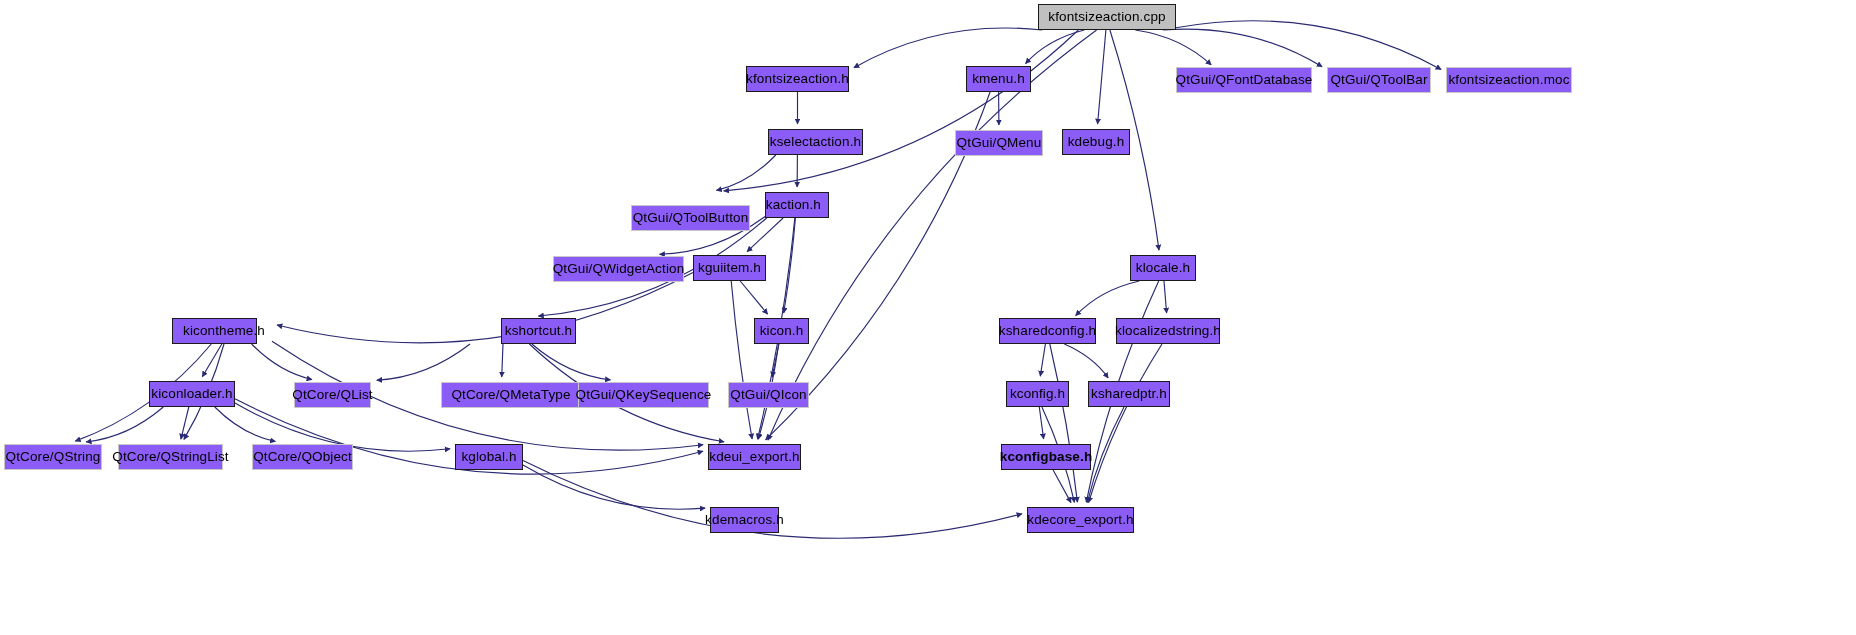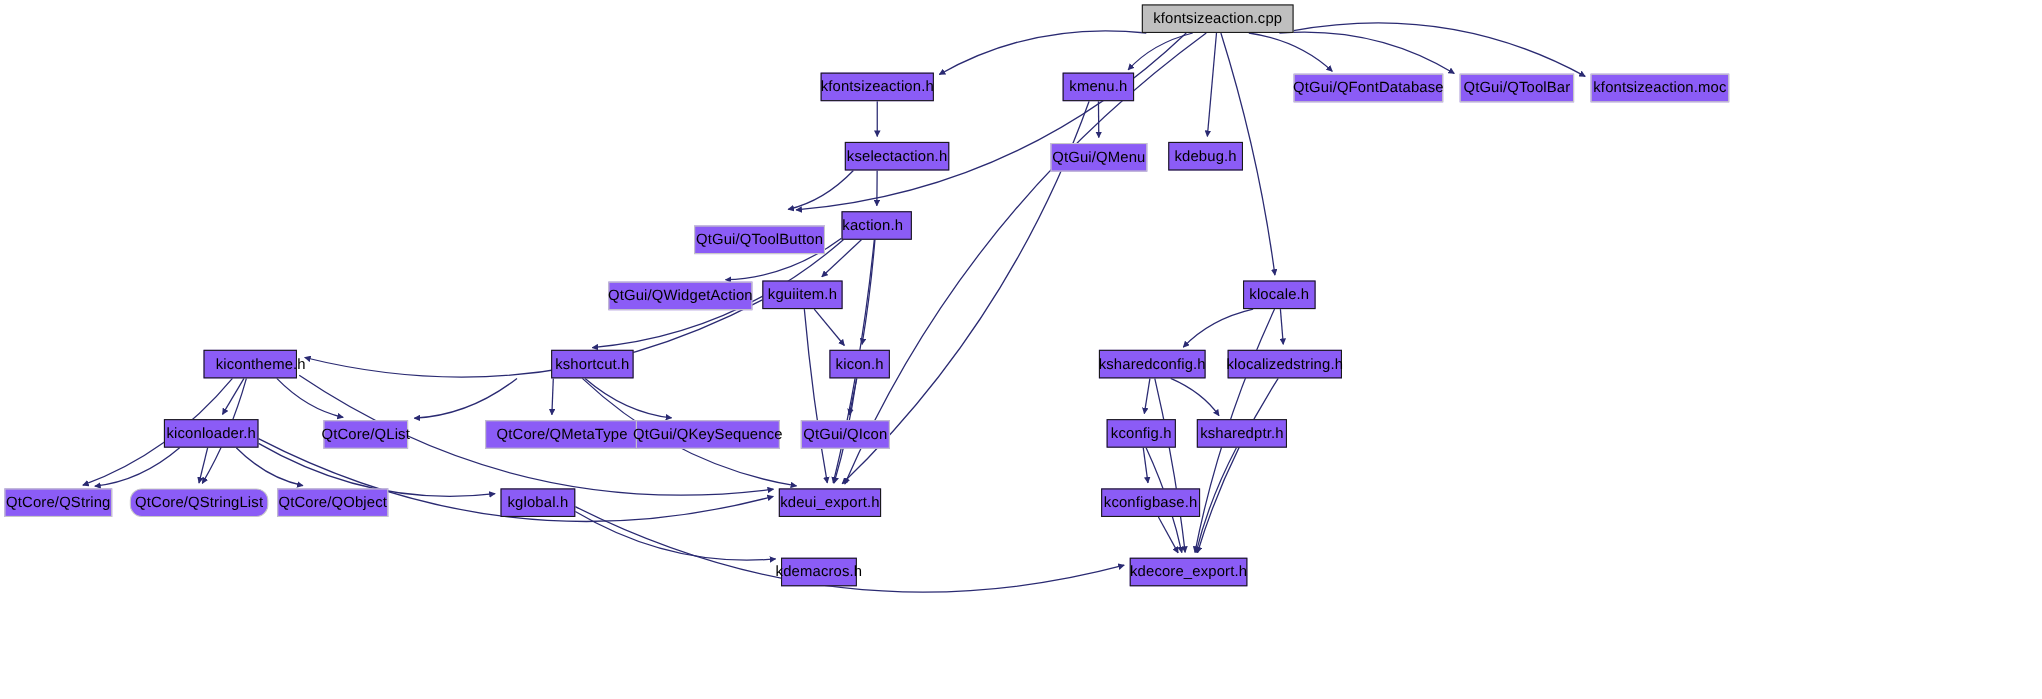--- a/index.html
+++ b/index.html
@@ -150,21 +150,21 @@
     </div>
     <div class="node external" style="left: 553px; top: 256px; width: 131px;">
       <span class="label">QtGui/QWidgetAction</span>
     </div>
     <div class="node internal" style="left: 693px; top: 255px; width: 73px;">
       <span class="label">kguiitem.h</span>
     </div>
     <div class="node internal" style="left: 1130px; top: 255px; width: 66px;">
       <span class="label">klocale.h</span>
     </div>
-    <div class="node internal" style="left: 185px; top: 318px; width: 85px; padding-left: 19px;">
+    <div class="node internal" style="left: 172px; top: 318px; width: 85px; padding-left: 19px;">
       <span class="label">kicontheme.h</span>
     </div>
     <div class="node internal" style="left: 466px; top: 318px; width: 75px; margin-left: 35px;">
       <span class="label">kshortcut.h</span>
     </div>
     <div class="node internal" style="left: 754px; top: 318px; width: 55px;">
       <span class="label">kicon.h</span>
     </div>
     <div class="node internal" style="left: 999px; top: 318px; width: 97px;">
       <span class="label">ksharedconfig.h</span>
@@ -189,33 +189,33 @@
     </div>
     <div class="node internal" style="left: 1006px; top: 381px; width: 63px;">
       <span class="label">kconfig.h</span>
     </div>
     <div class="node internal" style="left: 1088px; top: 381px; width: 82px;">
       <span class="label">ksharedptr.h</span>
     </div>
     <div class="node external" style="left: 4px; top: 444px; width: 98px;">
       <span class="label">QtCore/QString</span>
     </div>
-    <div class="node external" style="left: 118px; top: 444px; width: 126px; border-radius: 11px;">
+    <div class="node external" style="left: 118px; top: 444px; width: 105px;">
       <span class="label">QtCore/QStringList</span>
     </div>
     <div class="node external" style="left: 252px; top: 444px; width: 101px;">
       <span class="label">QtCore/QObject</span>
     </div>
     <div class="node internal" style="left: 455px; top: 444px; width: 68px;">
       <span class="label">kglobal.h</span>
     </div>
     <div class="node internal" style="left: 708px; top: 444px; width: 93px;">
       <span class="label">kdeui_export.h</span>
     </div>
-    <div class="node internal" style="left: 1001px; top: 444px; width: 90px;">
+    <div class="node internal" style="left: 1001px; top: 444px; width: 90px; font-weight: bold;">
       <span class="label">kconfigbase.h</span>
     </div>
     <div class="node internal" style="left: 710px; top: 507px; width: 69px; justify-content: center;">
       <span class="label">kdemacros.h</span>
     </div>
     <div class="node internal" style="left: 1027px; top: 507px; width: 107px;">
       <span class="label">kdecore_export.h</span>
     </div>
   </div>
 

